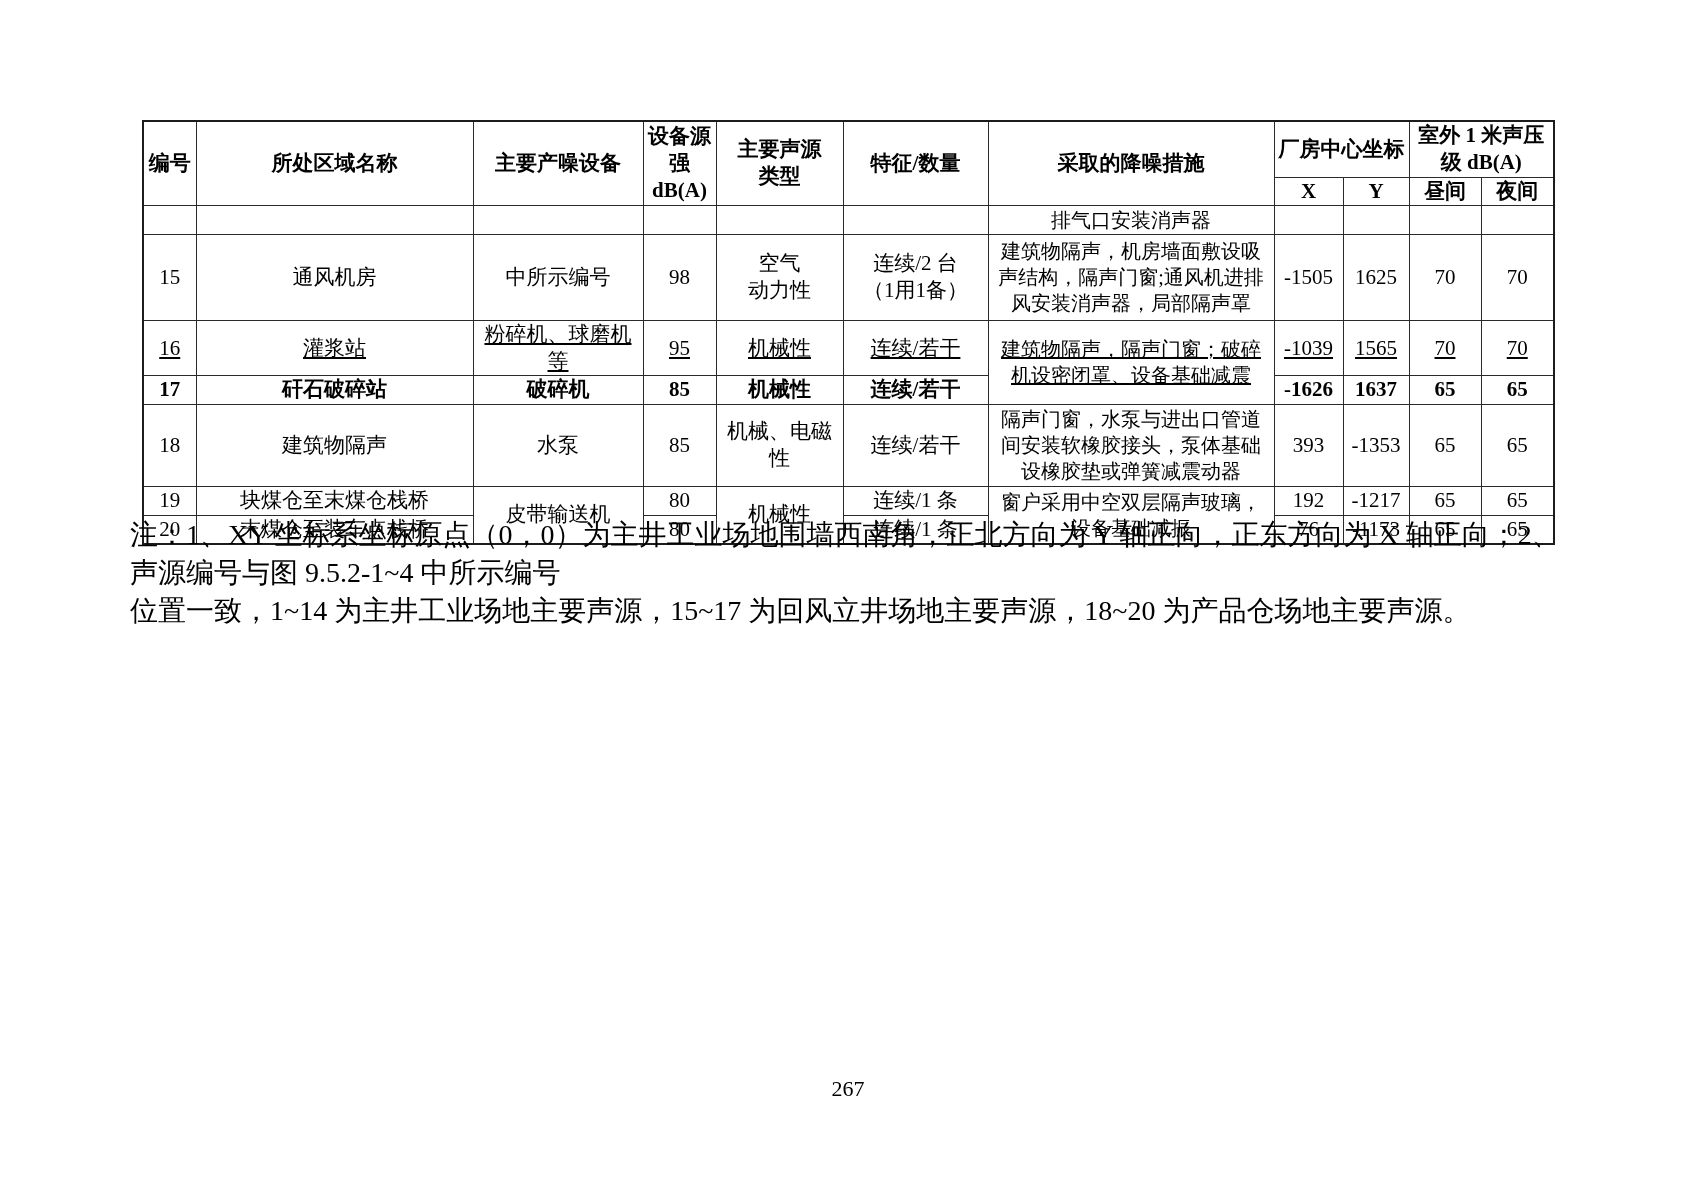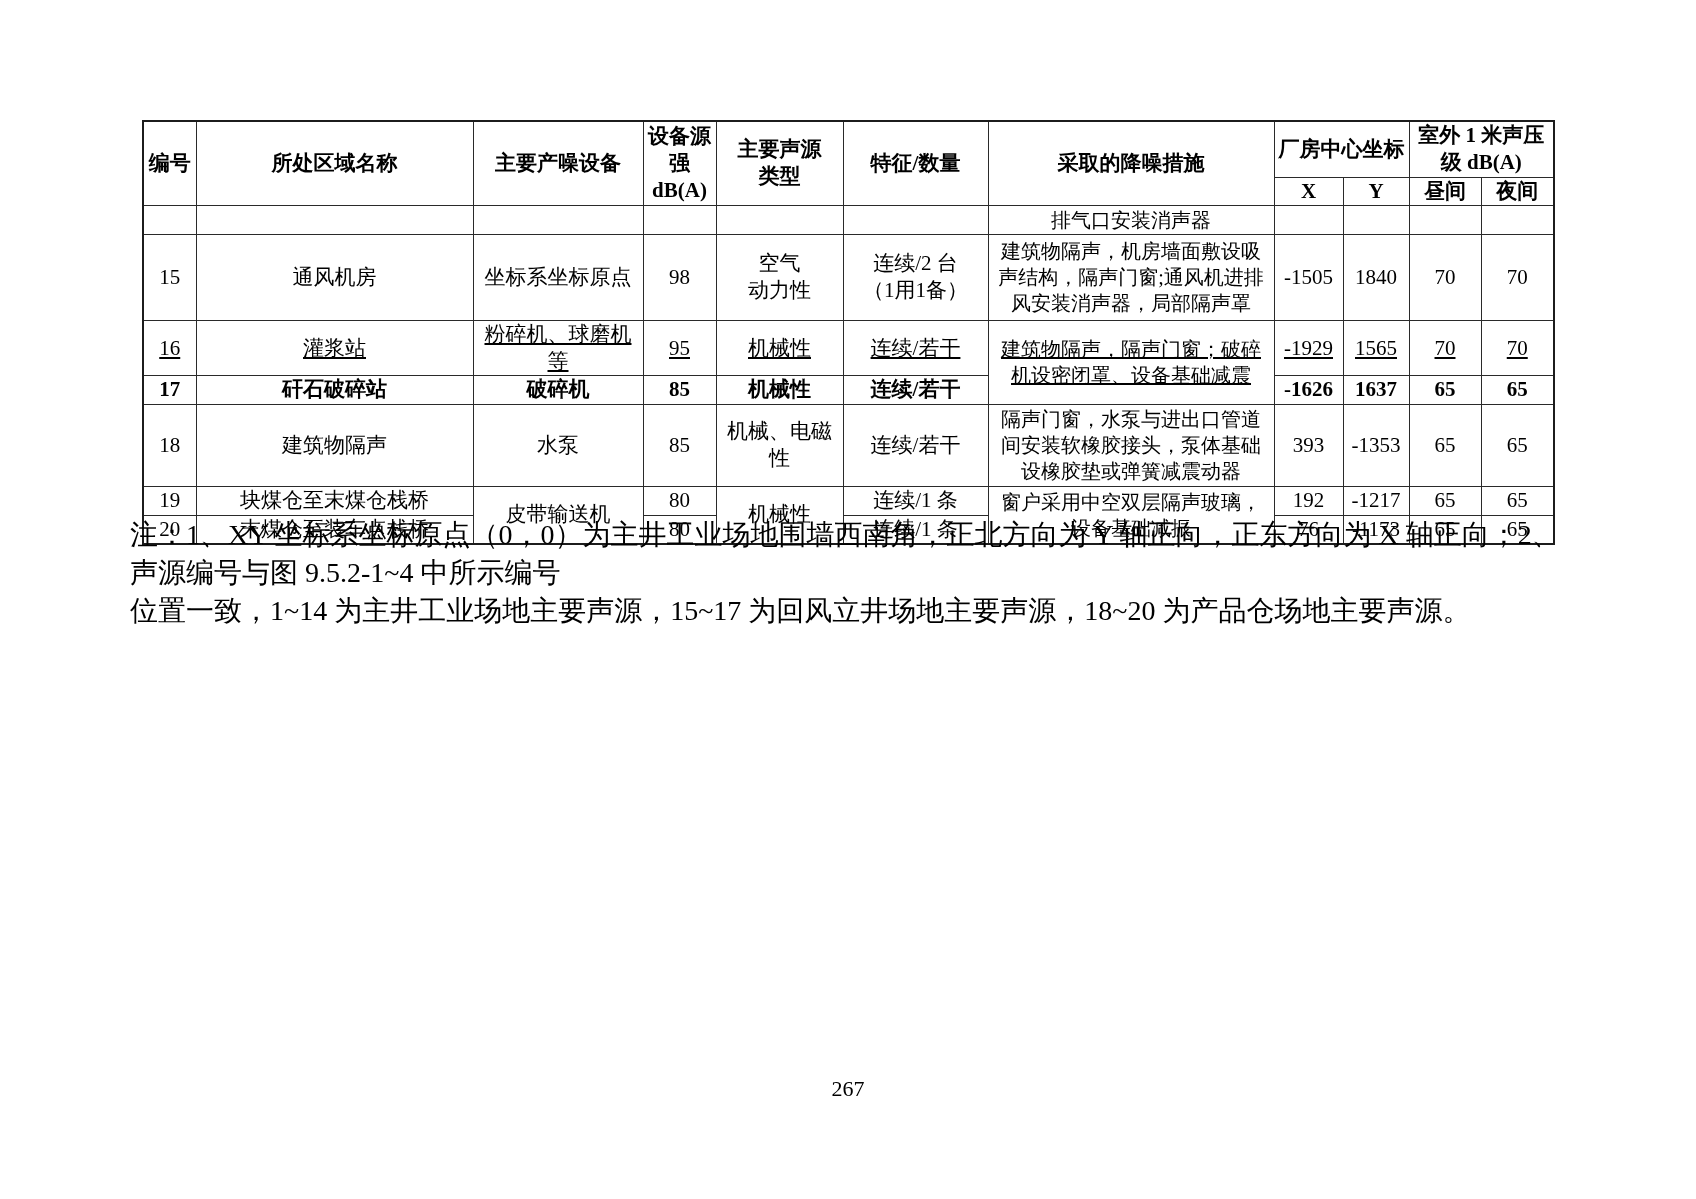--- a/index.html
+++ b/index.html
@@ -109,42 +109,42 @@
     <td class="measures">排气口安装消声器</td>
     <td></td>
     <td></td>
     <td></td>
     <td></td>
   </tr>
 
   <tr class="h-r15">
     <td>15</td>
     <td>通风机房</td>
-    <td>坐标系坐标原点</td>
+    <td>中所示编号</td>
     <td>98</td>
     <td>空气
 动力性</td>
     <td>连续/2 台
 （1用1备）</td>
     <td class="measures">建筑物隔声，机房墙面敷设吸声结构，隔声门窗;通风机进排风安装消声器，局部隔声罩</td>
     <td>-1505</td>
-    <td>1840</td>
+    <td>1625</td>
     <td>70</td>
     <td>70</td>
   </tr>
 
   <tr class="h-r16">
     <td>16</td>
     <td>灌浆站</td>
     <td>粉碎机、球磨机等</td>
     <td>95</td>
     <td>机械性</td>
     <td>连续/若干</td>
     <td class="measures" rowspan="2">建筑物隔声，隔声门窗；破碎机设密闭罩、设备基础减震</td>
-    <td>-1929</td>
+    <td>-1039</td>
     <td>1565</td>
     <td>70</td>
     <td>70</td>
   </tr>
 
   <tr class="h-r17">
     <td>17</td>
     <td>矸石破碎站</td>
     <td>破碎机</td>
     <td>85</td>

